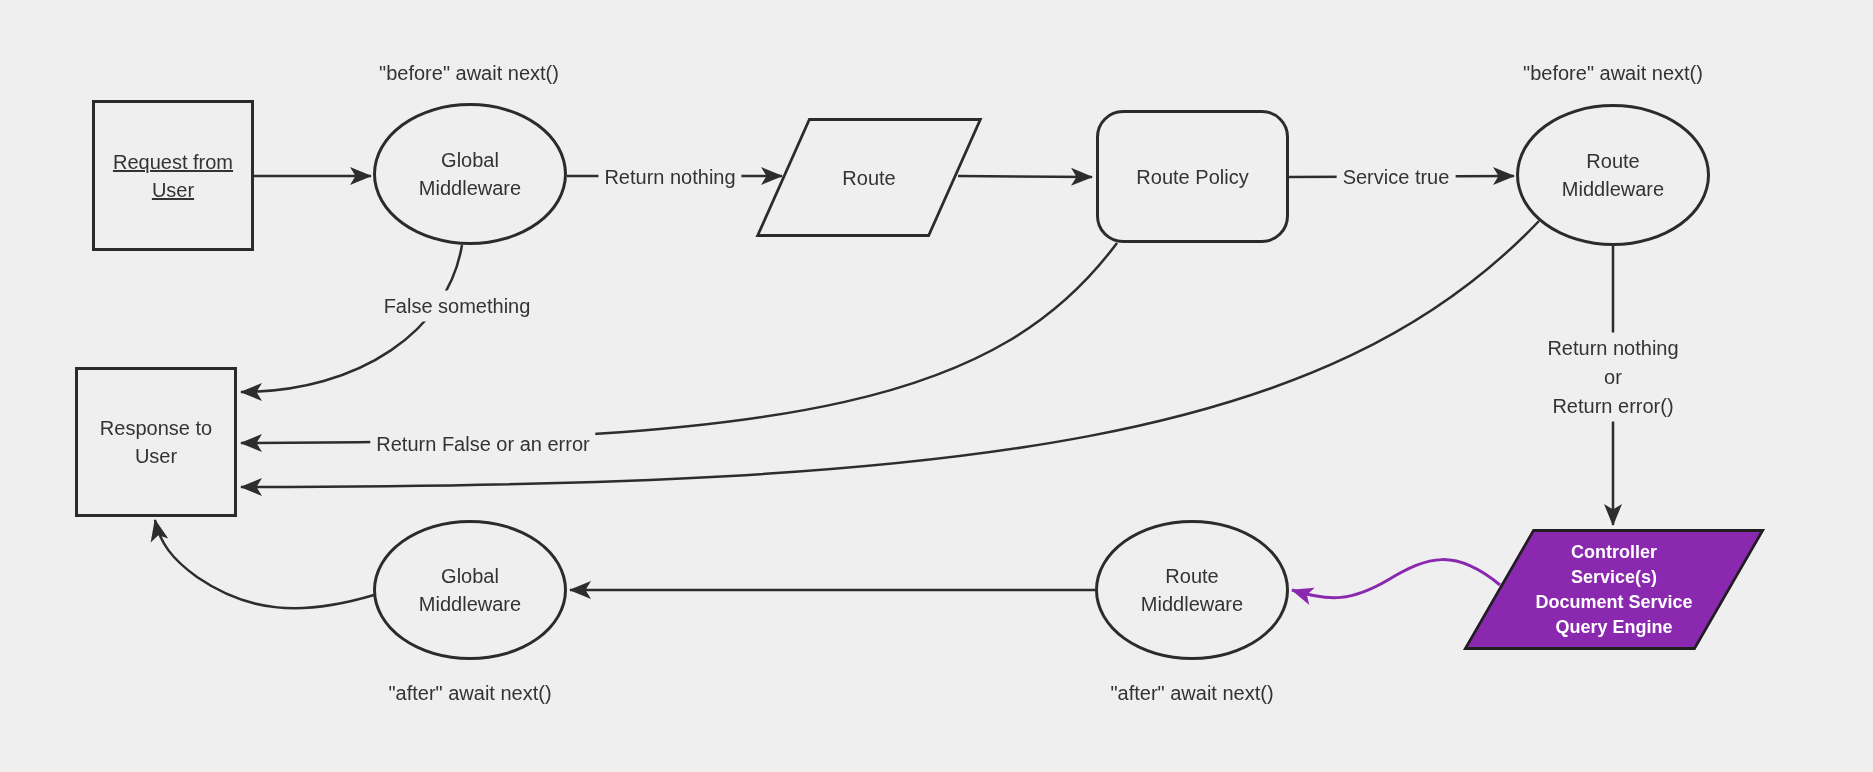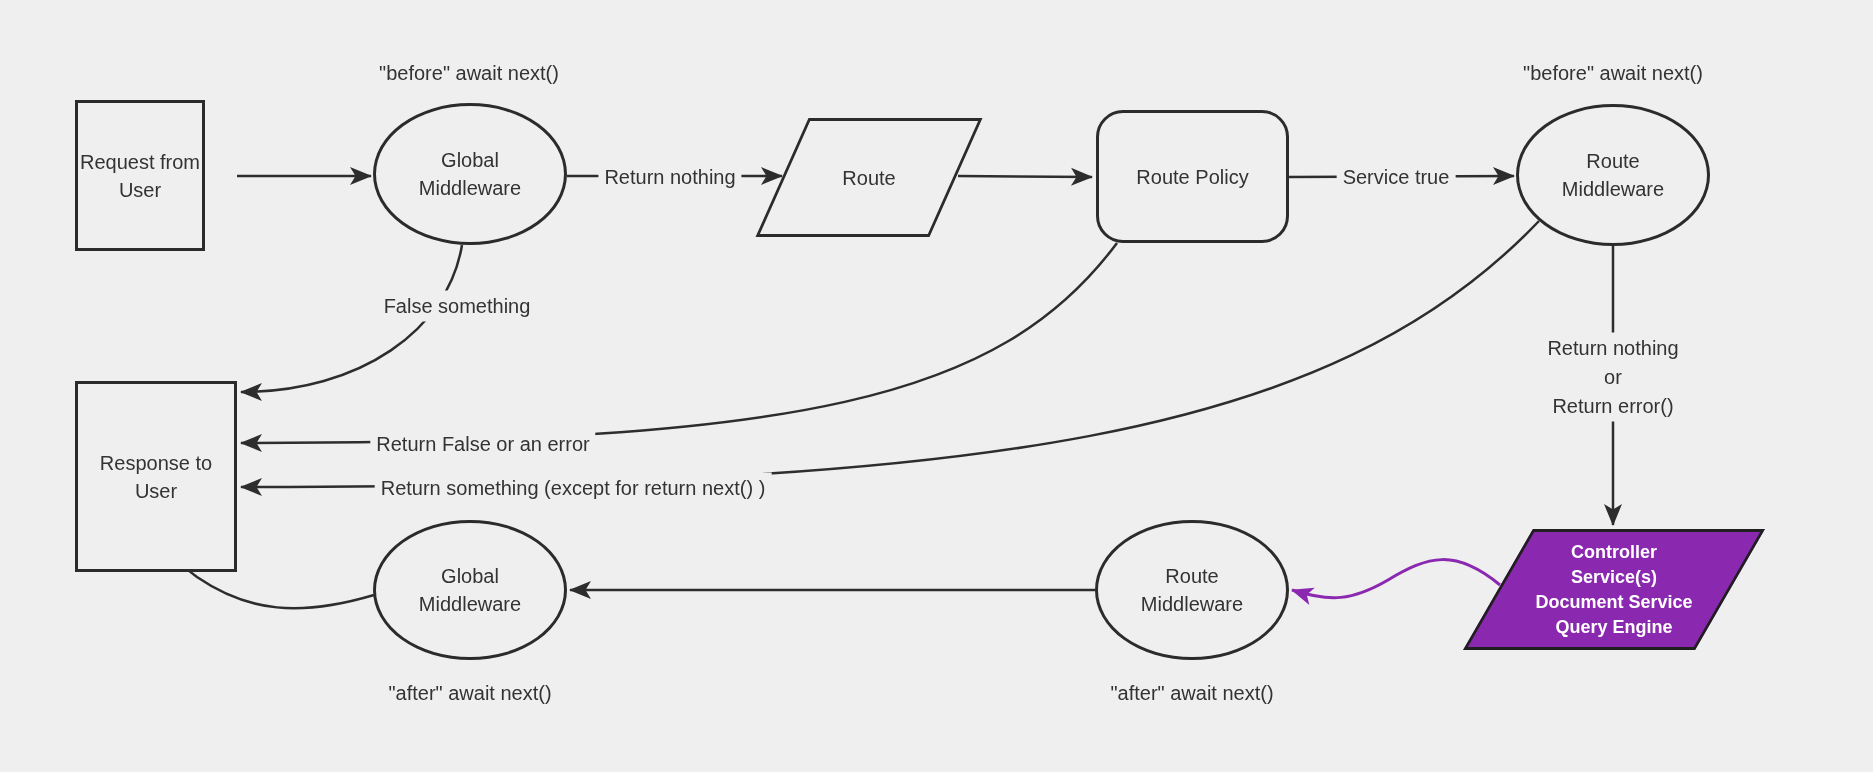--- a/index.html
+++ b/index.html
@@ -72,21 +72,21 @@
       <path d="M 1613 246 L 1613 525" marker-end="url(#arrowDark)"></path>
       <path d="M 462 245 C 448 330, 360 392, 241 392" marker-end="url(#arrowDark)"></path>
       <path d="M 1117 243 C 1000 400, 800 443, 241 443" marker-end="url(#arrowDark)"></path>
       <path d="M 1539 221 C 1330 440, 980 487, 241 487" marker-end="url(#arrowDark)"></path>
       <path d="M 1095 590 L 570 590" marker-end="url(#arrowDark)"></path>
       <path d="M 374 595 C 300 617, 248 612, 197 577 C 172 559, 160 543, 155 520" marker-end="url(#arrowDark)"></path>
     </g>
     <path fill="none" stroke="#8b28b0" stroke-width="3" d="M 1500 585 C 1455 548, 1428 556, 1388 580 C 1352 601, 1330 602, 1292 590" marker-end="url(#arrowPurple)"></path>
   </svg>
 
-  <div class="node rect" style="left:75px;top:100px;width:130px;height:151px;">
+  <div class="node rect" style="left:92px;top:100px;width:162px;height:151px;text-decoration:underline;">
     <span>Request from</span>
     <span>User</span>
   </div>
 
   <div class="node ellipse" style="left:373px;top:103px;width:194px;height:142px;">
     <span>Global</span>
     <span>Middleware</span>
   </div>
 
   <div class="node para skew24" style="left:782px;top:118px;width:174px;height:119px;">
@@ -106,21 +106,21 @@
 
   <div class="node para skew30 purple" style="left:1498px;top:529px;width:232px;height:121px;">
     <div class="inner">
       <span>Controller</span>
       <span>Service(s)</span>
       <span>Document Service</span>
       <span>Query Engine</span>
     </div>
   </div>
 
-  <div class="node rect" style="left:75px;top:381px;width:162px;height:191px;justify-content:center;">
+  <div class="node rect" style="left:75px;top:367px;width:162px;height:150px;justify-content:center;">
     <span>Response to</span>
     <span>User</span>
   </div>
 
   <div class="node ellipse" style="left:373px;top:520px;width:194px;height:140px;">
     <span>Global</span>
     <span>Middleware</span>
   </div>
 
   <div class="node ellipse" style="left:1095px;top:520px;width:194px;height:140px;">
@@ -139,19 +139,18 @@
   <div class="elabel" style="left:1613px;top:377px;">
     <div>Return nothing</div>
     <div>or</div>
     <div>Return error()</div>
   </div>
 
   <div class="elabel" style="left:457px;top:306px;">False something</div>
 
   <div class="elabel" style="left:483px;top:444px;">Return False or an error</div>
 
-  <div class="elabel" style="left:573px;top:488px;">Return something (except for return next() )</div>
 
   <div class="elabel" style="left:470px;top:693px;">"after" await next()</div>
 
   <div class="elabel" style="left:1192px;top:693px;">"after" await next()</div>
 
 </div>
 
 </body></html>

